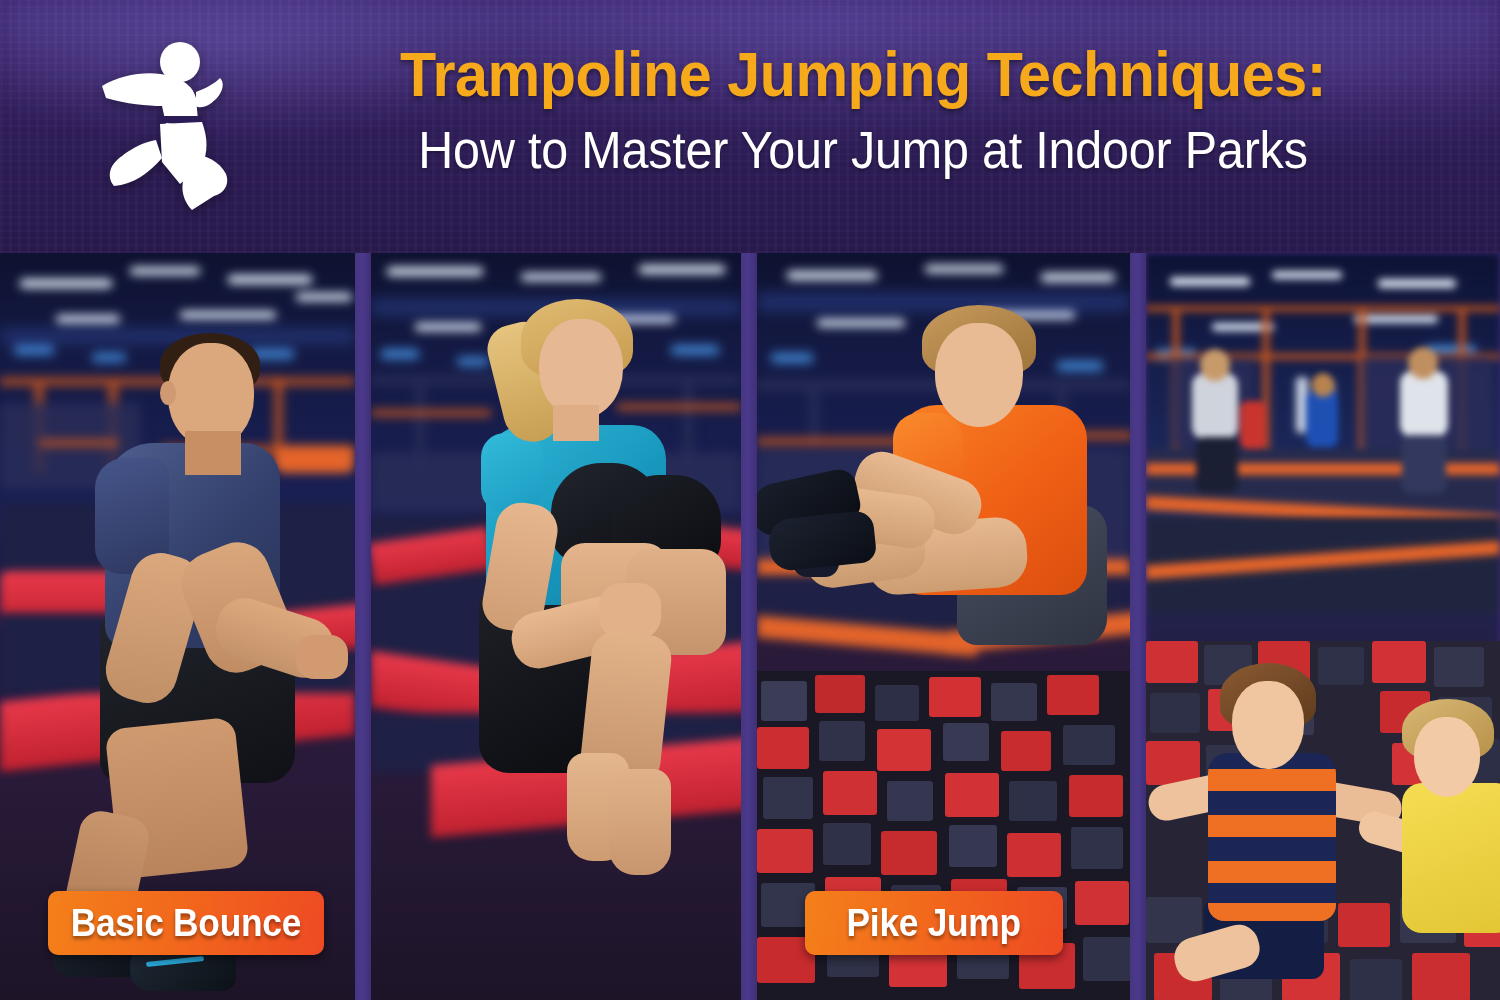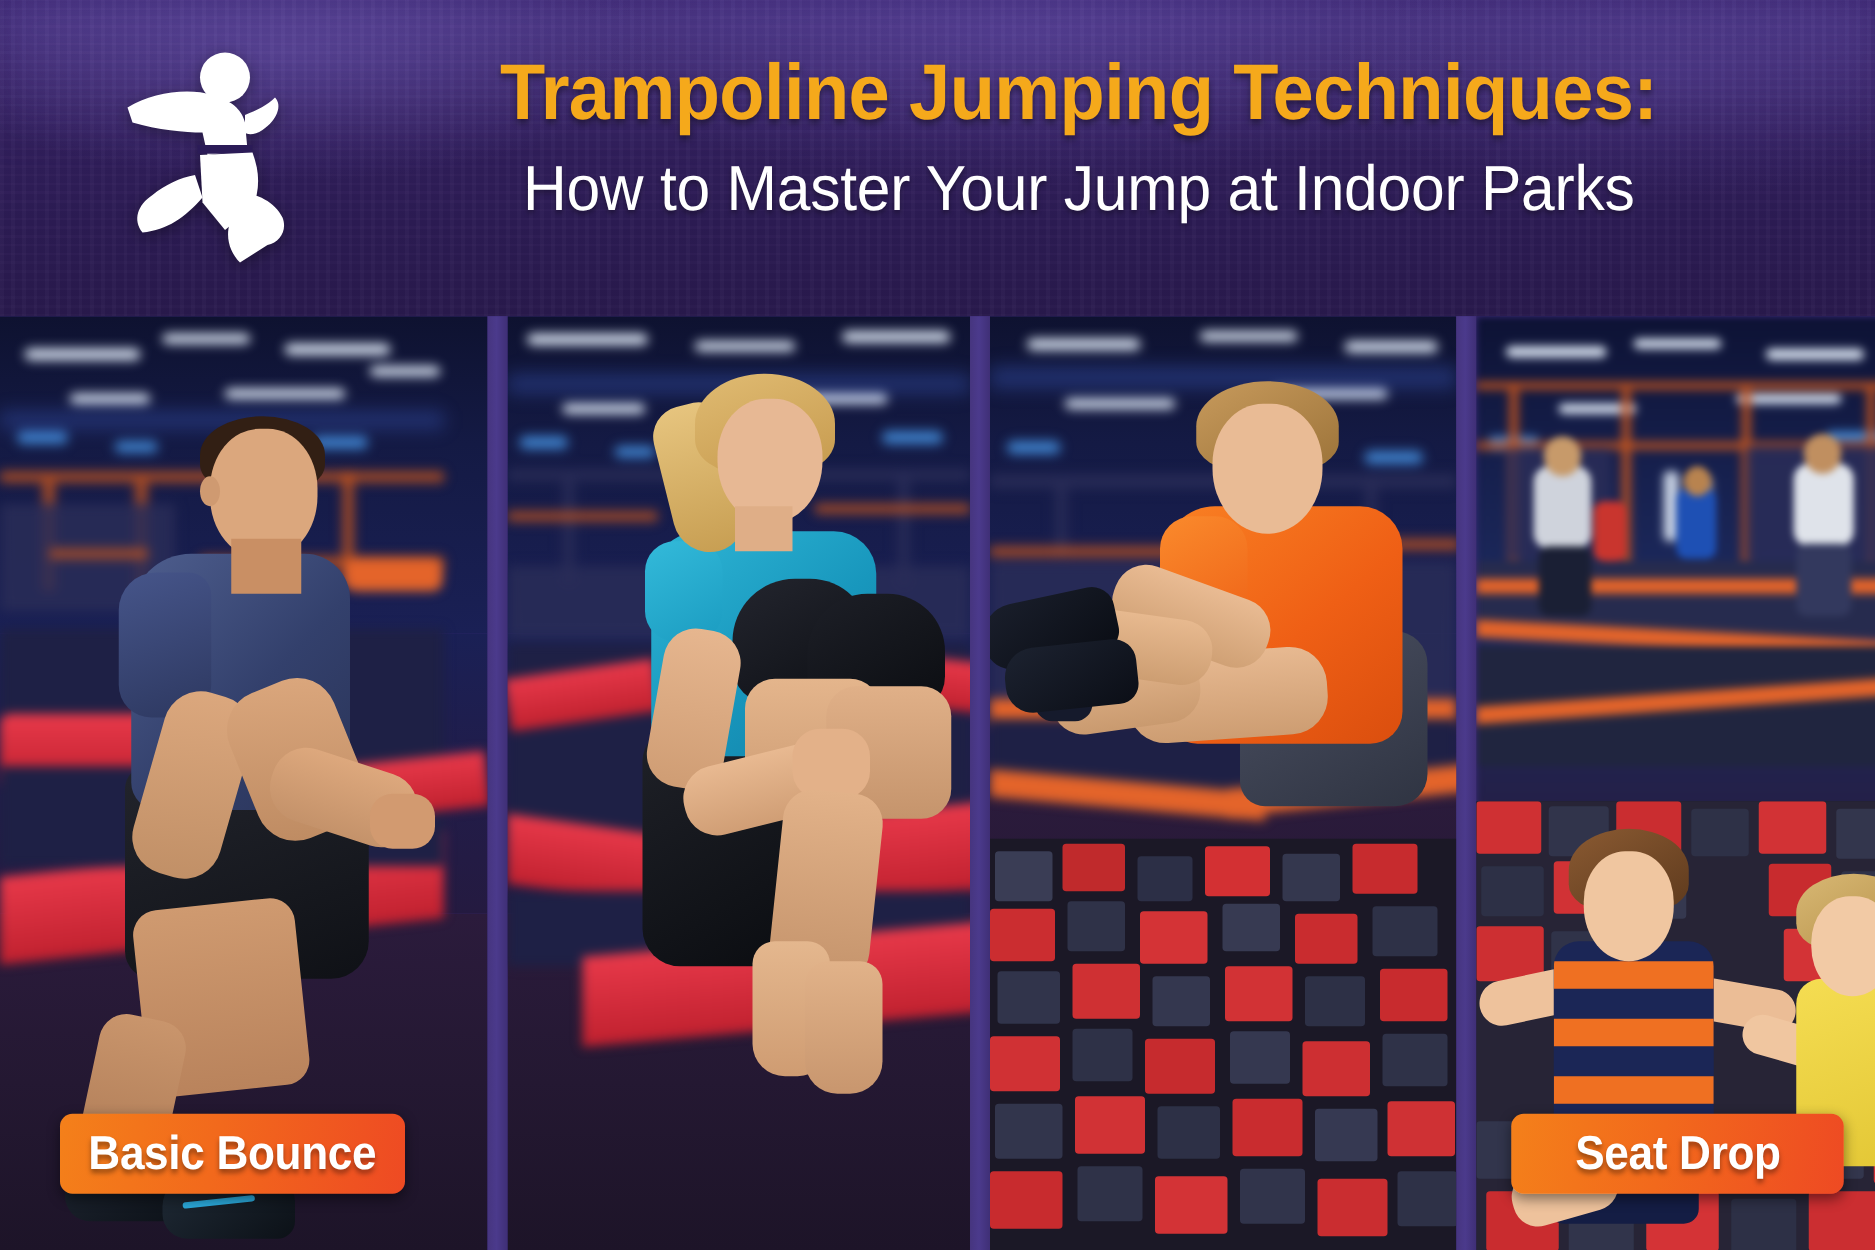--- a/index.html
+++ b/index.html
@@ -52,21 +52,21 @@
     text-shadow:0 2px 4px rgba(0,0,0,0.35);
     white-space:nowrap;
   }
 
   
   .strip { position:absolute; left:0; top:253px; width:1500px; height:747px;
            background:#3b2a78; display:flex; }
   .panel { position:relative; height:747px; overflow:hidden; flex:0 0 auto; }
   .divider { flex:0 0 auto; height:747px; width:16px;
              background:linear-gradient(90deg,#46357f,#4b3a8c 45%,#3f2f76); }
-  .p1 { width:390px; }  .p2 { width:370px; }
+  .p1 { width:355px; }  .p2 { width:370px; }
   .p3 { width:373px; }  .p4 { width:354px; }
 
   .scene { position:absolute; inset:0; overflow:hidden; }
 
   
   .bg-ceiling { position:absolute; left:0; right:0; top:0; height:34%;
     background:linear-gradient(180deg,#0e1230 0%,#141a44 40%,#1a2055 100%); }
   .bg-mid { position:absolute; left:0; right:0; top:34%; height:30%;
     background:linear-gradient(180deg,#1a2055 0%,#221c48 60%,#241a40 100%); }
   .bg-floor { position:absolute; left:0; right:0; top:64%; bottom:0;
@@ -461,20 +461,23 @@
         <div class="b-legU"></div>
         <div class="b-legL"></div>
         <div class="b-arm"></div>
         <div class="b-forearm"></div>
         <div class="b-hand"></div>
         <div class="b-sock"></div>
         <div class="b-shoe1"></div>
         <div class="b-shoe2"></div>
       </div>
 
+      <div class="label lb3">
+        <span>Pike Jump</span>
+      </div>
     </div>
 
     <div class="divider"></div>
 
     <div class="panel p4">
       <div class="scene">
         <div class="upper">
           <div style="position:absolute;inset:0;background:linear-gradient(180deg,#0d1234 0%,#16204e 30%,#1d2a5e 55%,#241e44 100%);"></div>
           <div class="light" style="left:24px;top:24px;width:80px;height:9px;"></div>
           <div class="light" style="left:126px;top:18px;width:70px;height:8px;"></div>
@@ -553,19 +556,16 @@
           <div class="kidA-hair"></div>
           <div class="kidA-head"></div>
 
           <div class="kidB-arm"></div>
           <div class="kidB-body"></div>
           <div class="kidB-hair"></div>
           <div class="kidB-head"></div>
         </div>
       </div>
 
-      <div class="label lb4">
-        <span>Seat Drop</span>
-      </div>
     </div>
 
   </div>
 </div>
 
 </body></html>

